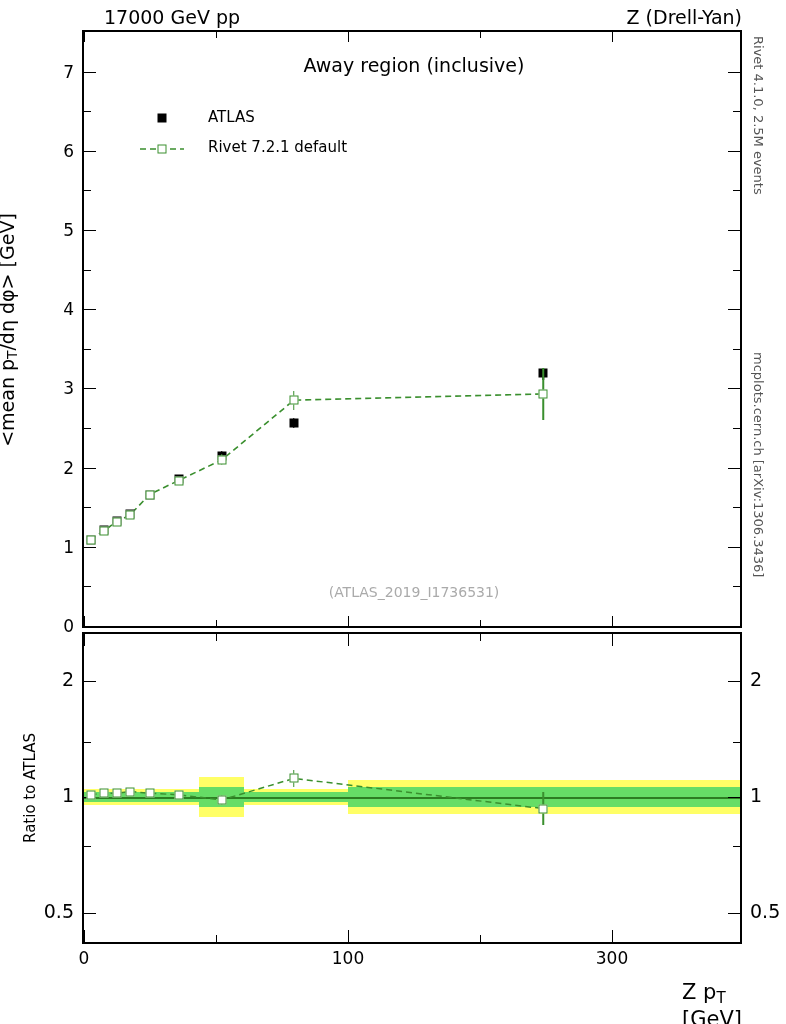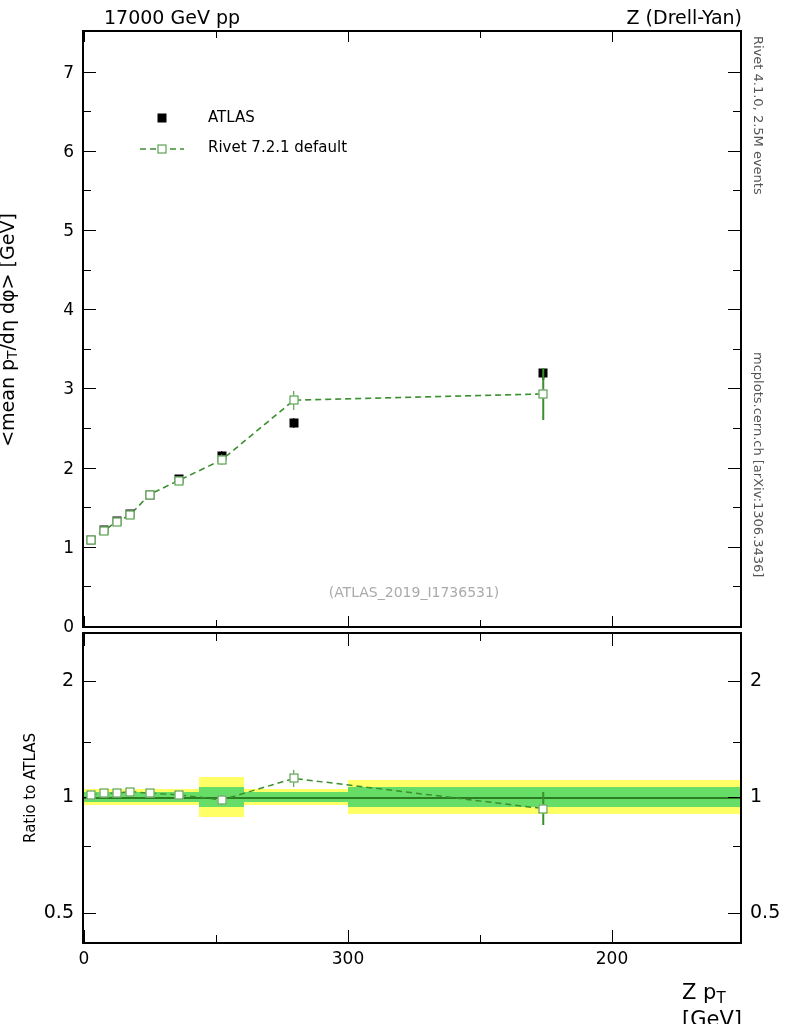--- a/index.html
+++ b/index.html
@@ -105,20 +105,21 @@
     <div class="tick vtick" style="left:132px;bottom:0;height:6px;"></div>
     <div class="tick vtick" style="left:264px;bottom:0;height:10px;"></div>
     <div class="tick vtick" style="left:396px;bottom:0;height:6px;"></div>
     <div class="tick vtick" style="left:528px;bottom:0;height:10px;"></div>
     <div class="tick vtick" style="left:0px;top:0;height:10px;"></div>
     <div class="tick vtick" style="left:132px;top:0;height:6px;"></div>
     <div class="tick vtick" style="left:264px;top:0;height:10px;"></div>
     <div class="tick vtick" style="left:396px;top:0;height:6px;"></div>
     <div class="tick vtick" style="left:528px;top:0;height:10px;"></div>
 
+    <div class="txt" style="left:330px;top:22px;transform:translateX(-50%);font-size:19px;">Away region (inclusive)</div>
 
     <div id="legend" style="position:absolute;left:52px;top:72px;">
       <div class="legrow">
         <div class="mk sq-f" style="left:26px;top:14px;"></div>
         <div class="legtext">ATLAS</div>
       </div>
       <div class="legrow">
         <svg class="ovl" width="72" height="30" style="left:0;top:0;">
           <line x1="4" y1="15" x2="48" y2="15" stroke="#3a8f2e" stroke-width="1.6" stroke-dasharray="6,4"></line>
         </svg>
@@ -250,18 +251,18 @@
   <div class="ylab" style="left:0;width:74px;top:795px;font-size:19px;">1</div>
   <div class="ylab" style="left:0;width:74px;top:911px;font-size:19px;">0.5</div>
 
   <div class="txt" style="left:750px;top:679px;transform:translateY(-50%);font-size:19px;">2</div>
   <div class="txt" style="left:750px;top:795px;transform:translateY(-50%);font-size:19px;">1</div>
   <div class="txt" style="left:750px;top:911px;transform:translateY(-50%);font-size:19px;">0.5</div>
 
   <div id="ratio-title">Ratio to ATLAS</div>
 
   <div class="xlab" style="left:84px;top:948px;">0</div>
-  <div class="xlab" style="left:348px;top:948px;">300</div>
-  <div class="xlab" style="left:612px;top:948px;">200</div>
+  <div class="xlab" style="left:348px;top:948px;">100</div>
+  <div class="xlab" style="left:612px;top:948px;">300</div>
 
   <div id="xtitle">Z p<sub>T</sub> [GeV]</div>
 
 </div>
 
 </body></html>

